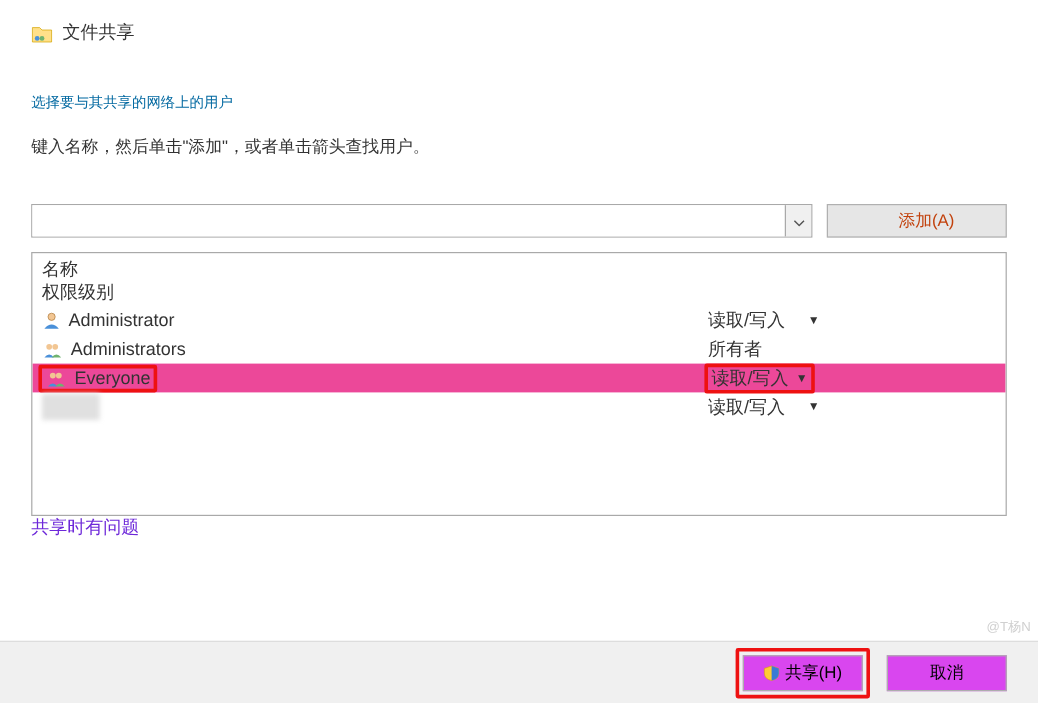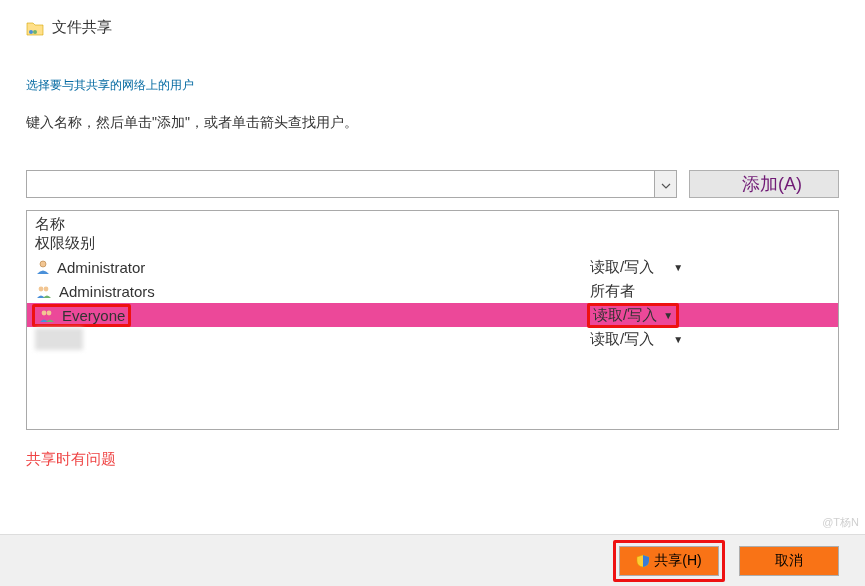--- a/index.html
+++ b/index.html
@@ -61,22 +61,22 @@
     border-left:1px solid #a9a9a9;
     background:#f0f0f0;
     display:flex;align-items:center;justify-content:center;
     cursor:pointer;
   }
   .add-btn {
     width: 150px;
     height: 28px;
     border:1px solid #b0b0b0;
     background:#e6e6e6;
-    color:#701a75;
-    font-size:18px;
+    color:#c2410c;
+    font-size:14px;
     cursor:default;
     padding-left:22px;
   }
   .user-box {
     border:1px solid #a9a9a9;
     height: 220px;
     background:#fff;
     overflow:hidden;
   }
   .ub-header {
@@ -113,43 +113,42 @@
     padding: 0 3px;
     margin-left:-3px;
   }
   .blurred {
     width: 48px;
     height: 22px;
     background:#e0e0e0;
     filter: blur(2px);
   }
   .help-link {
-    margin-top: 20px;
-    color:#ef4444;
+    color:#6d28d9;
     font-size:15px;
     cursor:pointer;
     display:inline-block;
   }
   .button-bar {
     position:absolute;
     bottom:0; left:0; right:0;
     height:52px;
     background:#f0f0f0;
     border-top:1px solid #ddd;
     display:flex;
     align-items:center;
     justify-content:flex-end;
     padding-right: 26px;
     gap:14px;
   }
   .btn {
     height:30px;
     min-width:100px;
     border:1px solid #adadad;
-    background:#f97316;
+    background:#d946ef;
     font-size:14px;
     font-family:inherit;
     display:flex;
     align-items:center;
     justify-content:center;
     gap:4px;
     cursor:pointer;
     padding: 0 12px;
   }
   .share-outline {

